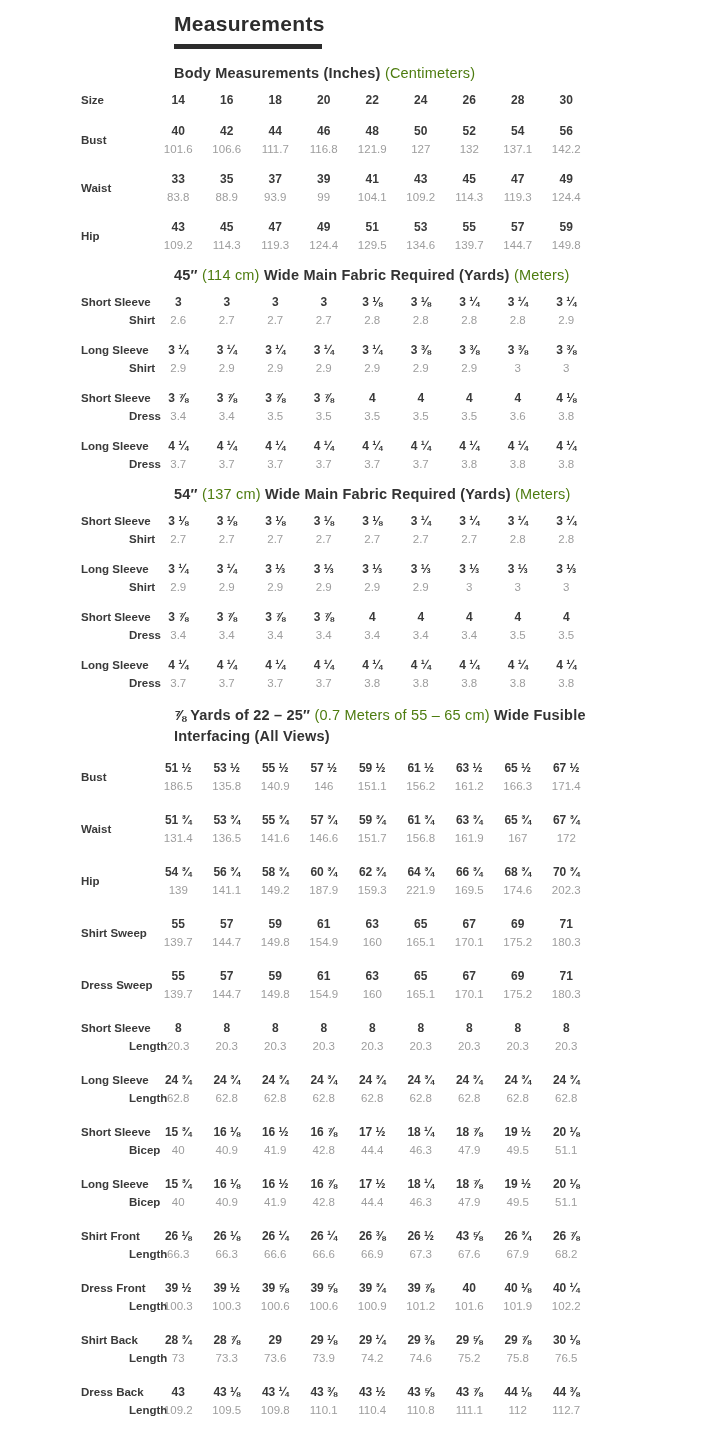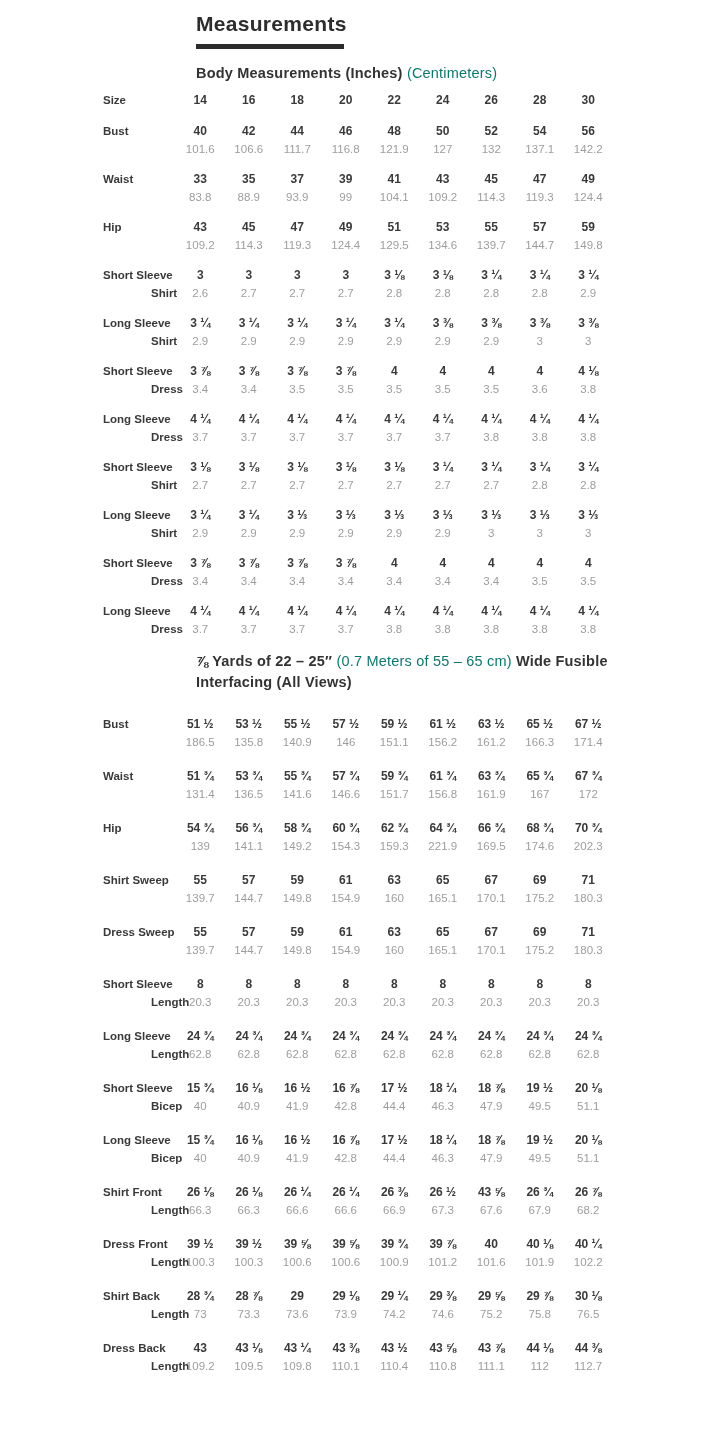--- a/index.html
+++ b/index.html
@@ -1,28 +1,28 @@
 <!DOCTYPE html>
 <html><head>
 <meta charset="utf-8">
 <style>
   html,body{margin:0;padding:0;background:#ffffff;}
   body{font-family:"Liberation Sans","DejaVu Sans",sans-serif;-webkit-font-smoothing:antialiased;}
-  .page{width:720px;min-height:1454px;background:#fff;box-sizing:border-box;padding:12px 0 0 103px;}
+  .page{width:720px;min-height:1454px;background:#fff;box-sizing:border-box;padding:12px 0 0 81px;}
   header{margin-left:93px;}
   h1{font-size:21px;font-weight:700;color:#2d2d2d;margin:0 0 8px 0;letter-spacing:.3px;}
   .title-underline{width:148px;height:5px;background:#2c2c2c;margin-bottom:16px;}
   .sec{margin-bottom:4px;}
   .section-heading{margin-left:93px;font-size:14.5px;font-weight:700;color:#333333;margin-bottom:11px;letter-spacing:.2px;}
-  .section-heading .muted,.note .muted{color:#0f766e;font-weight:400;}
-  .note{margin-left:93px;max-width:452px;font-size:14.5px;font-weight:700;color:#333333;line-height:1.45;margin-bottom:23px;letter-spacing:.2px;}
+  .section-heading .muted,.note .muted{color:#4d7c0f;font-weight:400;}
+  .note{margin-left:93px;max-width:452px;font-size:14.5px;font-weight:700;color:#333333;line-height:1.45;margin-bottom:13px;letter-spacing:.2px;}
   .m-row{display:grid;grid-template-columns:73px repeat(9,48.5px);margin-bottom:15px;}
   .sec-finished .m-row{margin-bottom:19px;}
   .m-label{display:flex;flex-direction:column;justify-content:space-between;font-size:11.5px;font-weight:700;color:#3a3a3a;}
-  .m-label.single{justify-content:flex-start;}
+  .m-label.single{justify-content:center;}
   .m-label span{line-height:16px;}
   .m-label span:nth-child(2){line-height:14px;margin-top:3px;margin-left:48px;}
   .m-cell{text-align:center;}
   .m-cell .v{display:block;font-size:12px;line-height:16px;font-weight:700;color:#3a3a3a;}
   .m-cell .s{display:block;font-size:11.5px;line-height:14px;margin-top:3px;font-weight:400;color:#9d9d9d;}
 </style>
 </head>
 <body>
 
 <div class="page">
@@ -183,20 +183,21 @@
             <span class="v">57</span>
             <span class="s">144.7</span>
           </div>
           <div class="m-cell">
             <span class="v">59</span>
             <span class="s">149.8</span>
           </div>
         </div>
       </section>
       <section class="sec sec-fabric45">
+        <div class="section-heading"><span>45″ </span><span class="muted">(114 cm) </span><span>Wide Main Fabric Required (Yards) </span><span class="muted">(Meters)</span></div>
         <div class="m-row">
           <div class="m-label">
             <span>Short Sleeve</span>
             <span>Shirt</span>
           </div>
           <div class="m-cell">
             <span class="v">3</span>
             <span class="s">2.6</span>
           </div>
           <div class="m-cell">
@@ -353,20 +354,21 @@
             <span class="v">4 ¼</span>
             <span class="s">3.8</span>
           </div>
           <div class="m-cell">
             <span class="v">4 ¼</span>
             <span class="s">3.8</span>
           </div>
         </div>
       </section>
       <section class="sec sec-fabric54">
+        <div class="section-heading"><span>54″ </span><span class="muted">(137 cm) </span><span>Wide Main Fabric Required (Yards) </span><span class="muted">(Meters)</span></div>
         <div class="m-row">
           <div class="m-label">
             <span>Short Sleeve</span>
             <span>Shirt</span>
           </div>
           <div class="m-cell">
             <span class="v">3 ⅛</span>
             <span class="s">2.7</span>
           </div>
           <div class="m-cell">
@@ -626,21 +628,21 @@
           <div class="m-cell">
             <span class="v">56 ¾</span>
             <span class="s">141.1</span>
           </div>
           <div class="m-cell">
             <span class="v">58 ¾</span>
             <span class="s">149.2</span>
           </div>
           <div class="m-cell">
             <span class="v">60 ¾</span>
-            <span class="s">154.3</span>
+            <span class="s">187.9</span>
           </div>
           <div class="m-cell">
             <span class="v">62 ¾</span>
             <span class="s">159.3</span>
           </div>
           <div class="m-cell">
             <span class="v">64 ¾</span>
             <span class="s">221.9</span>
           </div>
           <div class="m-cell">

